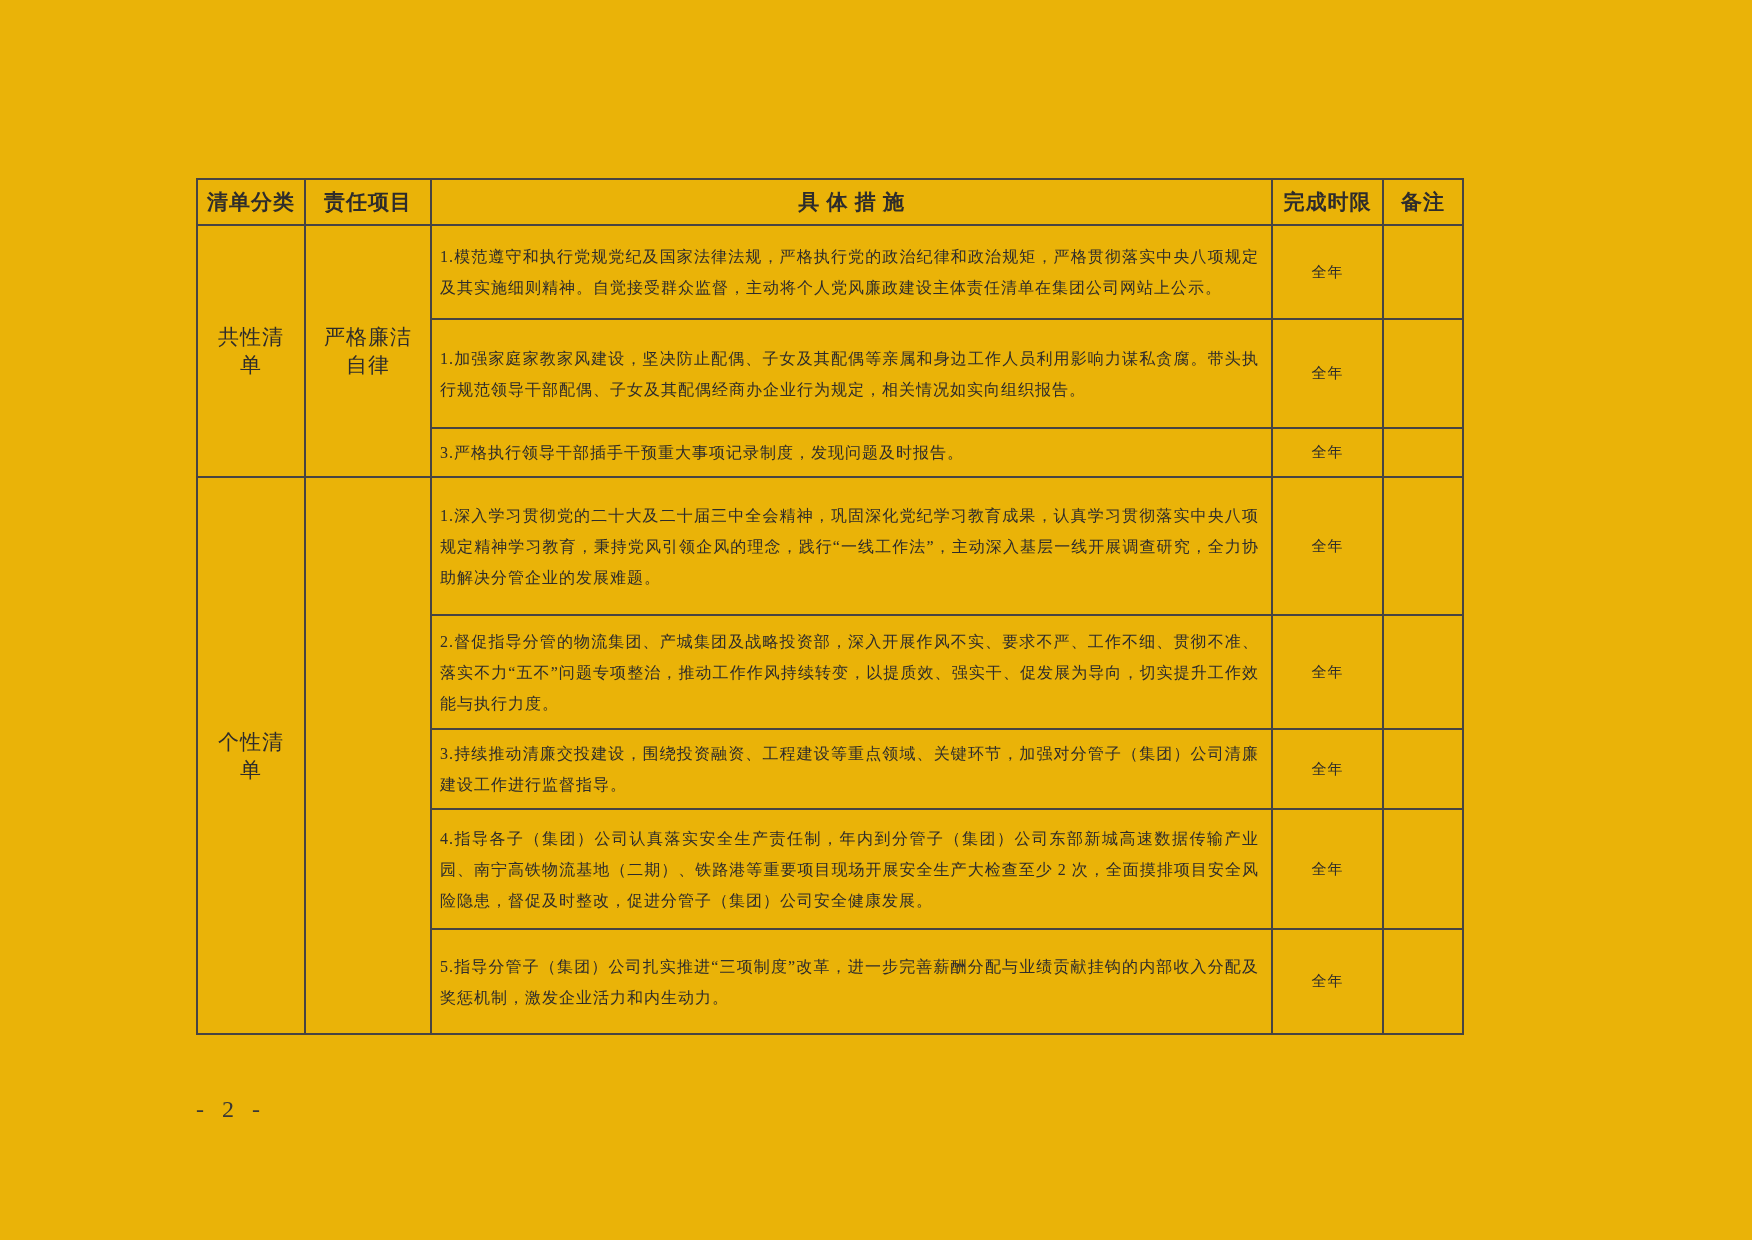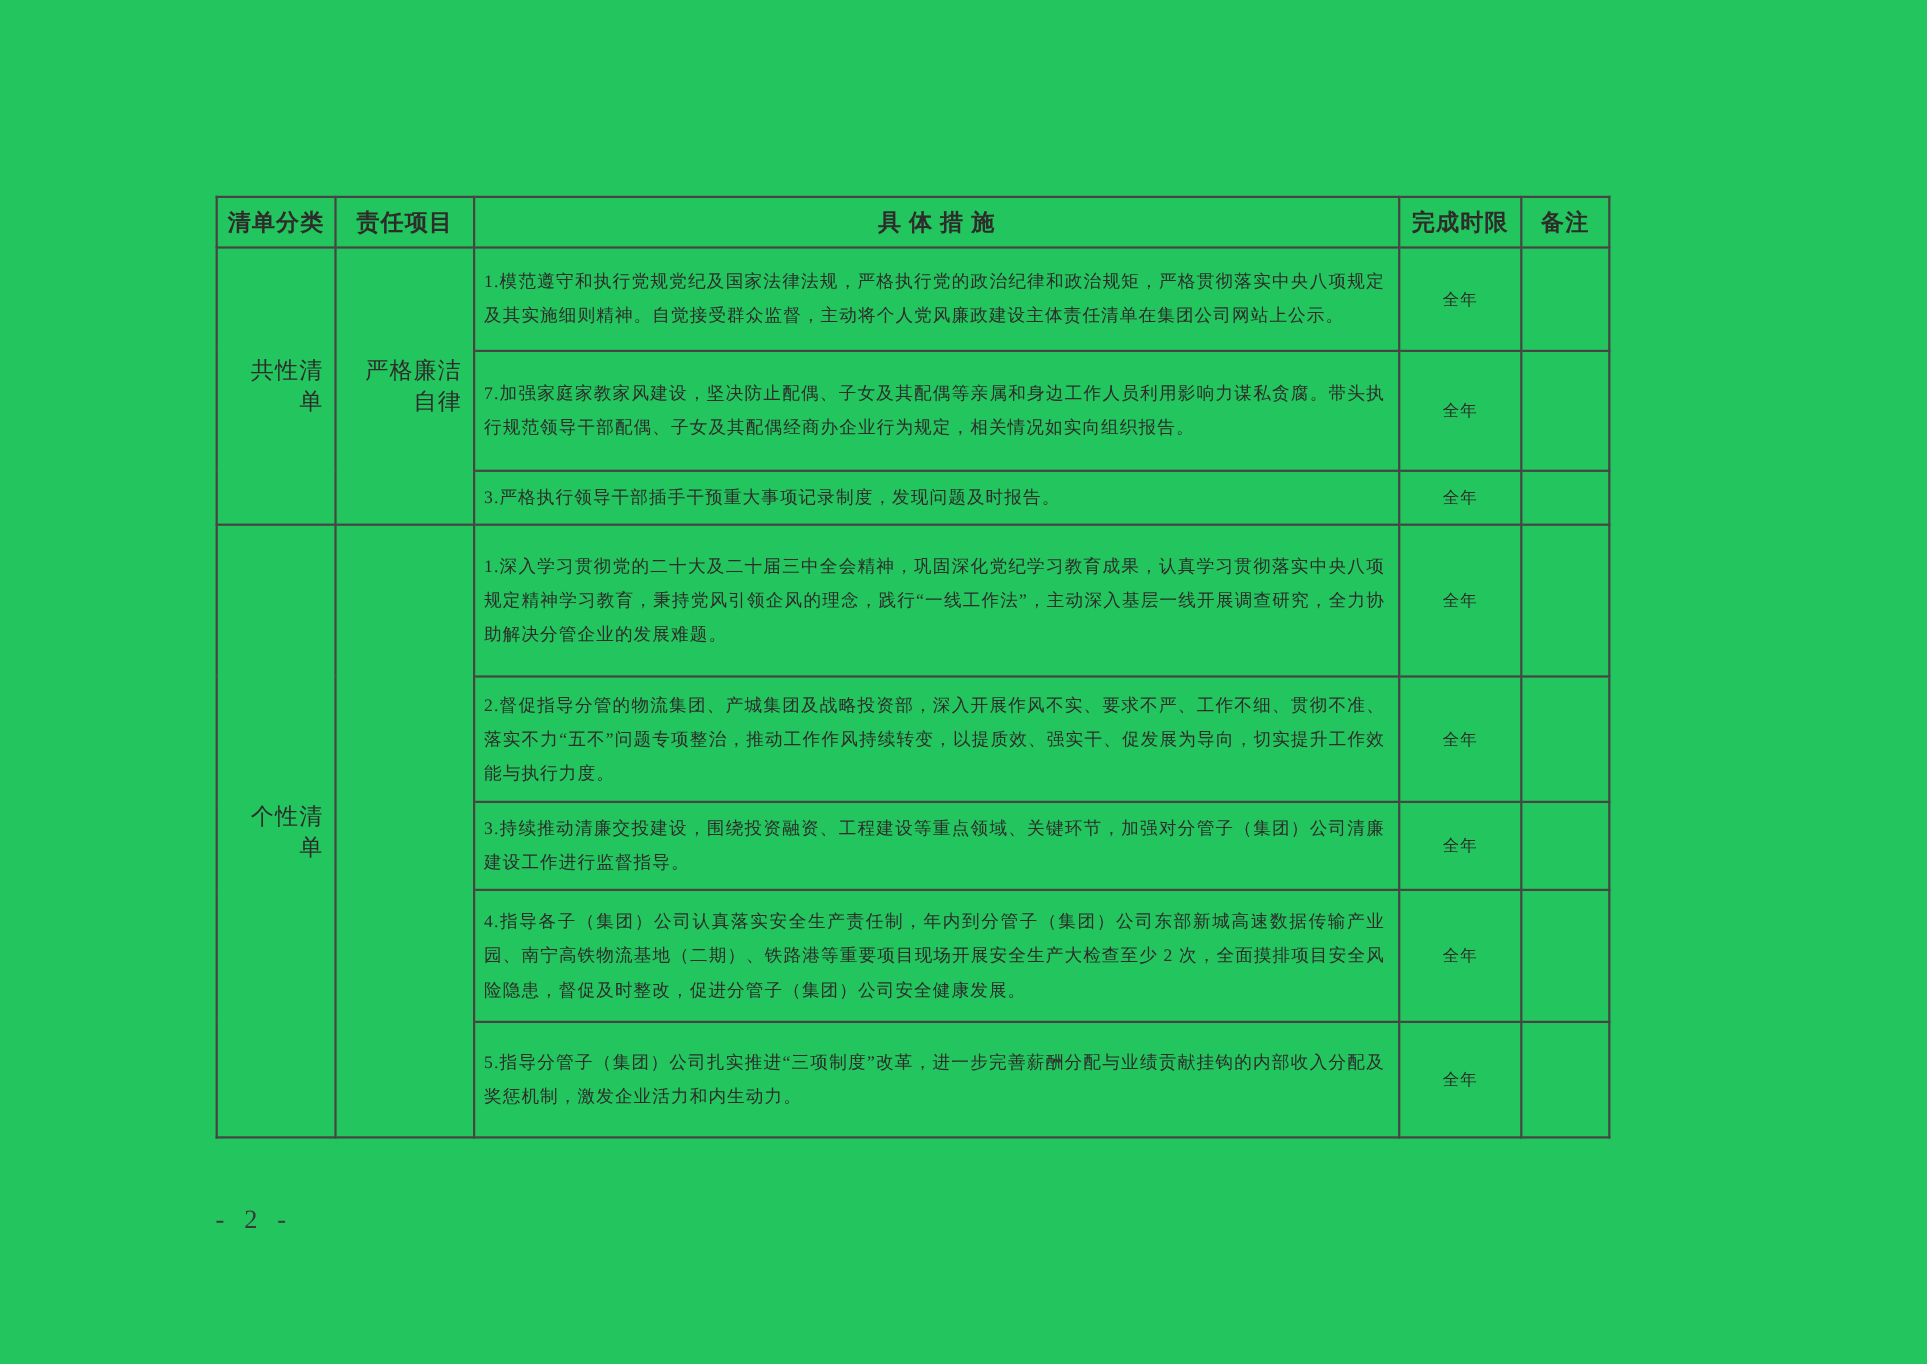--- a/index.html
+++ b/index.html
@@ -4,21 +4,21 @@
 <style>
   html, body {
     margin: 0;
     padding: 0;
     background: #ffffff;
   }
   .page {
     position: relative;
     width: 1752px;
     height: 1240px;
-    background: #22c55e;
+    background: #eab308;
     font-family: "Liberation Serif", "DejaVu Serif", serif;
     color: #2e2c2b;
     overflow: hidden;
   }
   table.resp-table {
     position: absolute;
     left: 196px;
     top: 178px;
     width: 1266px;
     border-collapse: collapse;
@@ -38,21 +38,21 @@
     text-align: center;
     padding: 8px 4px;
   }
   col.c-category { width: 108px; }
   col.c-project  { width: 126px; }
   col.c-measure  { width: 841px; }
   col.c-deadline { width: 111px; }
   col.c-remark   { width: 80px;  }
 
   td.cell-category, td.cell-project {
-    text-align: right;
+    text-align: center;
     font-size: 21px;
   }
   td.cell-measure {
     text-align: justify;
     line-height: 31px;
     padding: 8px 12px 8px 8px;
   }
   td.cell-deadline {
     text-align: center;
     font-size: 15px;
@@ -102,21 +102,21 @@
     <tbody>
 
       <tr class="r1">
         <td class="cell-category" rowspan="3">共性清单</td>
         <td class="cell-project" rowspan="3">严格廉洁自律</td>
         <td class="cell-measure">1.模范遵守和执行党规党纪及国家法律法规，严格执行党的政治纪律和政治规矩，严格贯彻落实中央八项规定及其实施细则精神。自觉接受群众监督，主动将个人党风廉政建设主体责任清单在集团公司网站上公示。</td>
         <td class="cell-deadline">全年</td>
         <td class="cell-remark"></td>
       </tr>
       <tr class="r2">
-        <td class="cell-measure">7.加强家庭家教家风建设，坚决防止配偶、子女及其配偶等亲属和身边工作人员利用影响力谋私贪腐。带头执行规范领导干部配偶、子女及其配偶经商办企业行为规定，相关情况如实向组织报告。</td>
+        <td class="cell-measure">1.加强家庭家教家风建设，坚决防止配偶、子女及其配偶等亲属和身边工作人员利用影响力谋私贪腐。带头执行规范领导干部配偶、子女及其配偶经商办企业行为规定，相关情况如实向组织报告。</td>
         <td class="cell-deadline">全年</td>
         <td class="cell-remark"></td>
       </tr>
       <tr class="r3">
         <td class="cell-measure">3.严格执行领导干部插手干预重大事项记录制度，发现问题及时报告。</td>
         <td class="cell-deadline">全年</td>
         <td class="cell-remark"></td>
       </tr>
 
       <tr class="r4">

